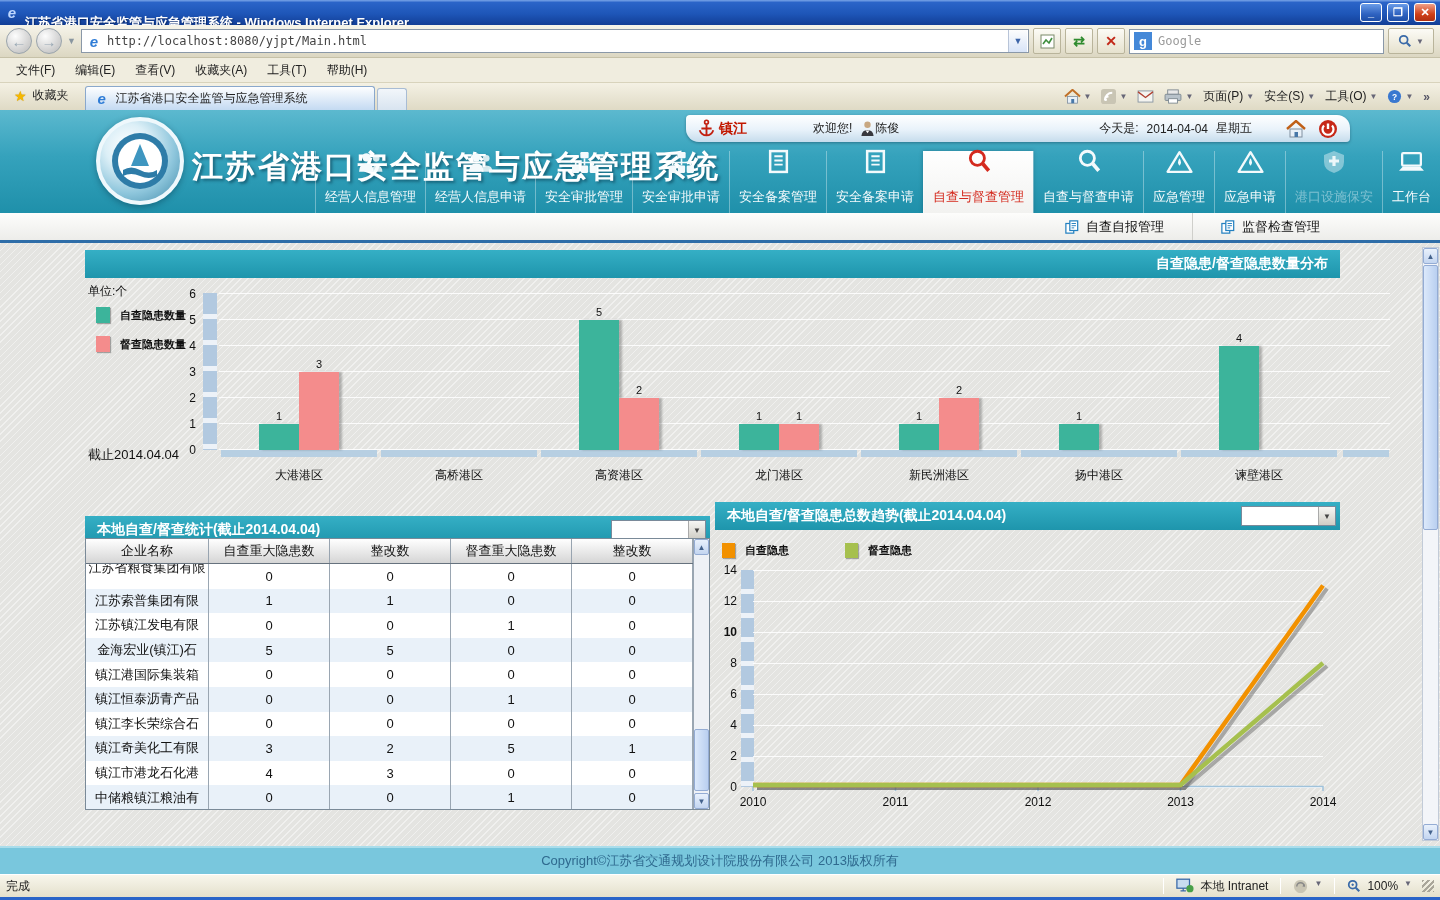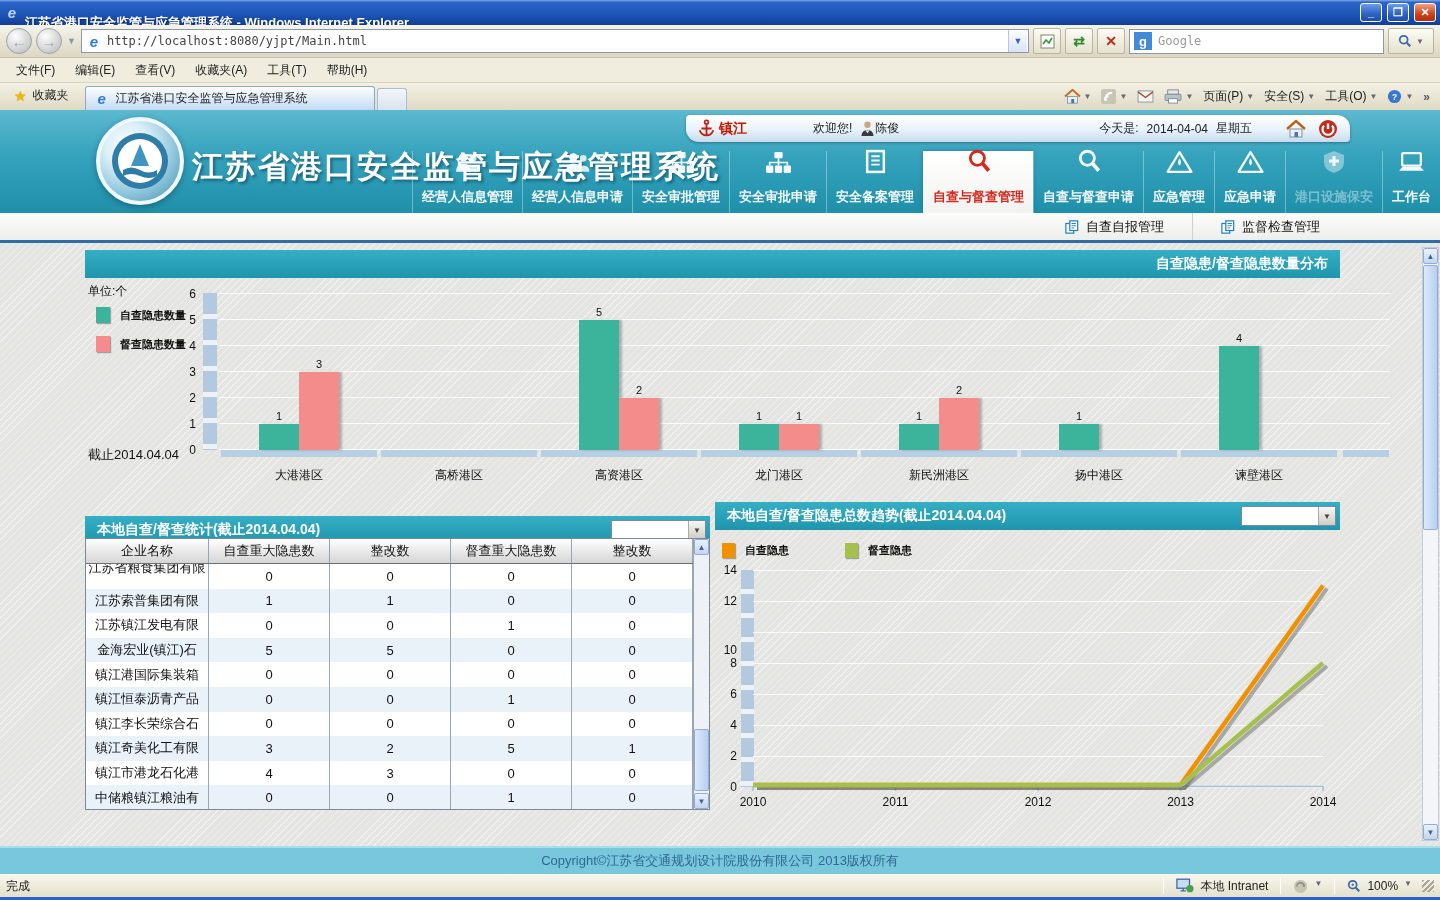--- a/index.html
+++ b/index.html
@@ -65,21 +65,21 @@
   text-shadow:2px 2px 3px rgba(0,40,60,.5); white-space:nowrap; }
 .user-strip { position:absolute; left:686px; top:5px; width:664px; height:27px;
   background:linear-gradient(180deg,#FFFFFF 0%,#E8F2FA 55%,#C6DCEC 100%);
   border-radius:4px 13px 4px 13px; box-shadow:0 1px 3px rgba(0,20,40,.35);
   display:flex; align-items:center; padding:0 12px; font-size:12px; color:#222; }
 .city-name { color:#C21800; font-weight:bold; font-size:14px; margin:0 6px 0 4px; }
 .strip-gap1 { width:60px; } .strip-gap2 { width:8px; }
 .user-strip .spacer { flex:1; }
 .main-nav { position:absolute; right:0; bottom:0; height:62px; display:flex; align-items:flex-end; }
 .nav-item { height:62px; padding:5px 9px 7px; display:flex; flex-direction:column; align-items:center; justify-content:flex-end; gap:14px;
-  color:#F4FAFC; font-size:13px; font-weight:bold; border-left:1px solid rgba(255,255,255,.35); white-space:nowrap; }
+  color:#F4FAFC; font-size:13px; font-weight:normal; border-left:1px solid rgba(255,255,255,.35); white-space:nowrap; }
 .nav-item .nicon { height:32px; display:flex; align-items:flex-end; justify-content:center; }
 .nav-item.active { background:linear-gradient(180deg,#FFFFFF,#F2F2F0); color:#D42A1E;
   box-shadow:0 0 4px rgba(0,30,50,.3); }
 .nav-item.disabled { color:rgba(230,244,248,.45); }
 
 
 .submenu { position:absolute; top:213px; left:0; width:1440px; height:30px;
   background:linear-gradient(180deg,#FDFDFC,#EDEDEA); border-bottom:3px solid #2E6DA8;
   display:flex; justify-content:flex-end; align-items:center; padding-right:92px; }
 .submenu-item { display:flex; align-items:center; gap:7px; font-size:13px; color:#111; padding:0 28px; height:100%; }
@@ -365,20 +365,29 @@
       </div>
       <div class="nav-item">
         <span class="nicon">
           <svg viewBox="0 0 22 24" width="23" height="25" fill="none" stroke="currentColor">
             <rect x="3" y="2" width="16" height="20" stroke-width="2.4"></rect>
             <path d="M7 7 h8 M7 11 h8 M7 15 h8" stroke-width="1.8"></path>
           </svg>
         </span>
         <span class="nlabel">安全备案管理</span>
       </div>
+      <div class="nav-item">
+        <span class="nicon">
+          <svg viewBox="0 0 22 24" width="23" height="25" fill="none" stroke="currentColor">
+            <rect x="3" y="2" width="16" height="20" stroke-width="2.4"></rect>
+            <path d="M7 7 h8 M7 11 h8 M7 15 h8" stroke-width="1.8"></path>
+          </svg>
+        </span>
+        <span class="nlabel">安全备案申请</span>
+      </div>
       <div class="nav-item active">
         <span class="nicon">
           <svg viewBox="0 0 24 24" width="26" height="26" fill="none" stroke="currentColor">
             <circle cx="10.5" cy="9.5" r="6.5" stroke-width="2.6"></circle>
             <path d="M15.5 14.5 L21 21" stroke-width="3.4"></path>
           </svg>
         </span>
         <span class="nlabel">自查与督查管理</span>
       </div>
       <div class="nav-item">
@@ -663,21 +672,21 @@
         <span>自查隐患</span>
       </div>
       <div class="legend-row">
         <span class="legend-sw" style="background: rgb(166, 192, 78);"></span>
         <span>督查隐患</span>
       </div>
     </div>
   <div id="lc-ylabels">
       <div class="lc-ylabel" style="left: 711px; top: 320px;">14</div>
       <div class="lc-ylabel" style="left: 711px; top: 351px;">12</div>
-      <div class="lc-ylabel" style="left: 711px; top: 400px;">10</div>
+      <div class="lc-ylabel" style="left: 711px; top: 382px; font-weight: bold;">10</div>
       <div class="lc-ylabel" style="left: 711px; top: 413px;">8</div>
       <div class="lc-ylabel" style="left: 711px; top: 444px;">6</div>
       <div class="lc-ylabel" style="left: 711px; top: 475px;">4</div>
       <div class="lc-ylabel" style="left: 711px; top: 506px;">2</div>
       <div class="lc-ylabel" style="left: 711px; top: 537px;">0</div>
     </div>
   <div class="lc-axiscol"></div>
   <div class="lc-plot" id="lc-plot">
       <div class="lc-grid" style="top: 0px;"></div>
       <div class="lc-grid" style="top: 31px;"></div>

